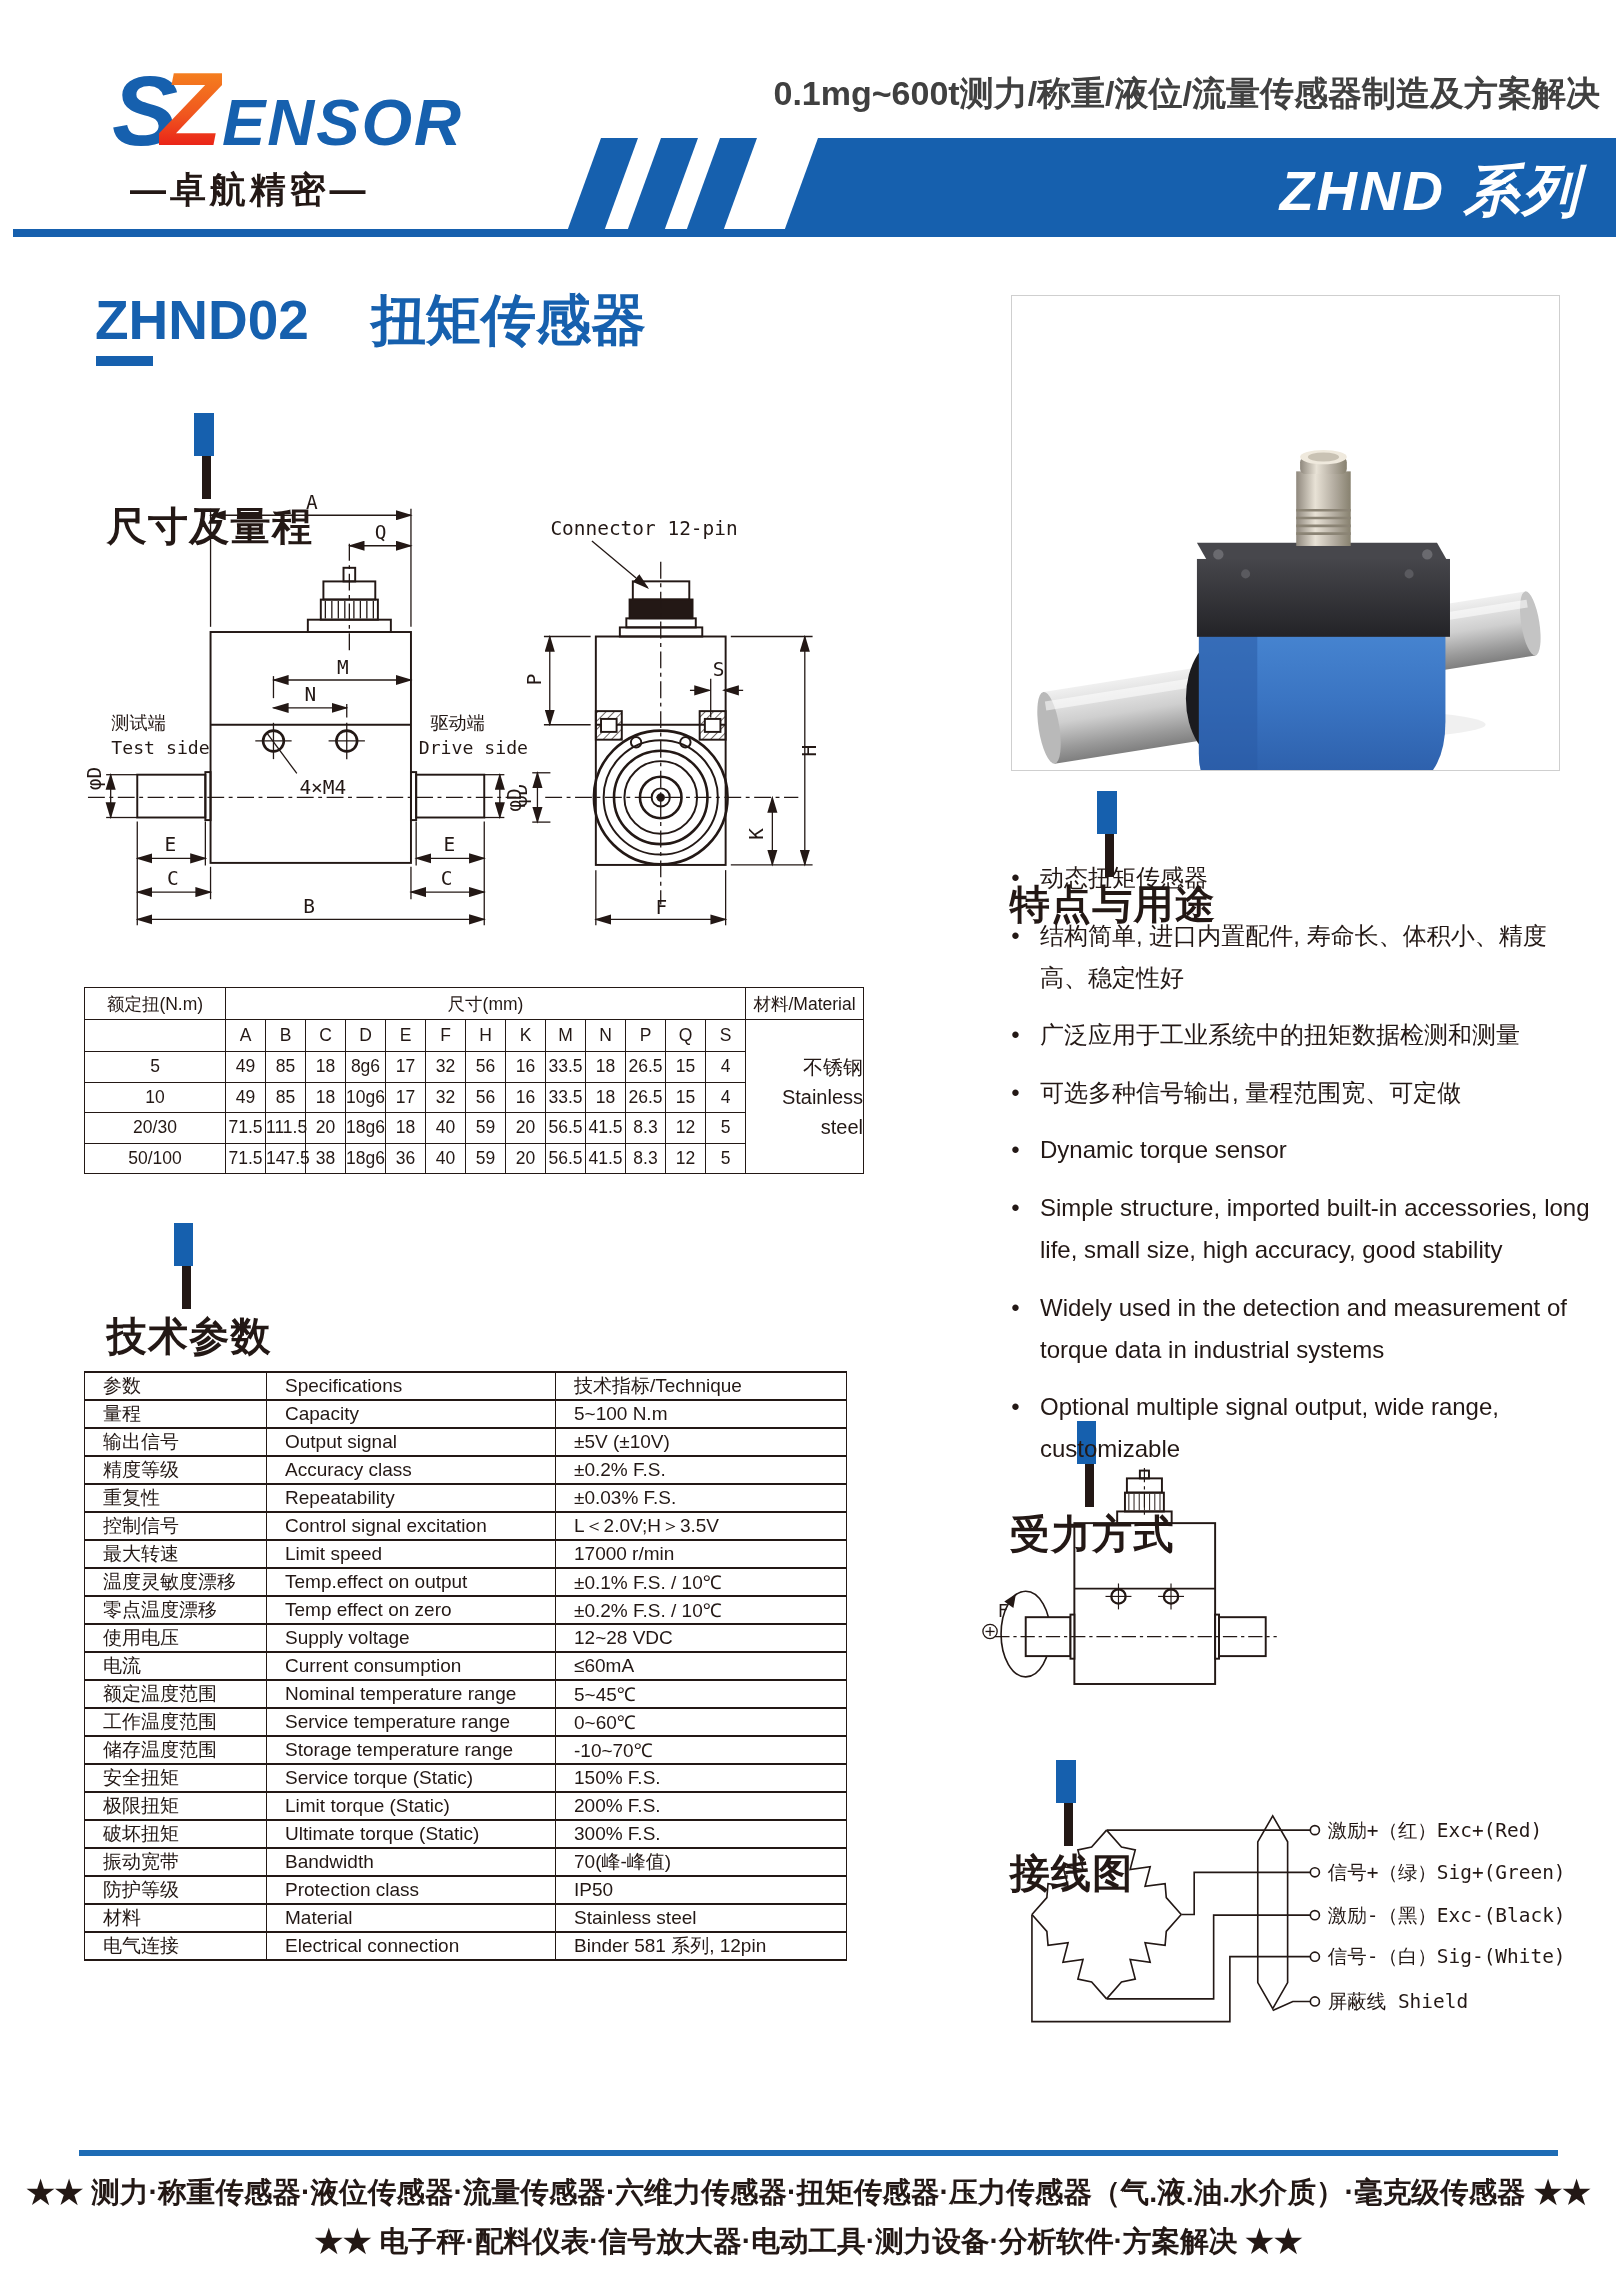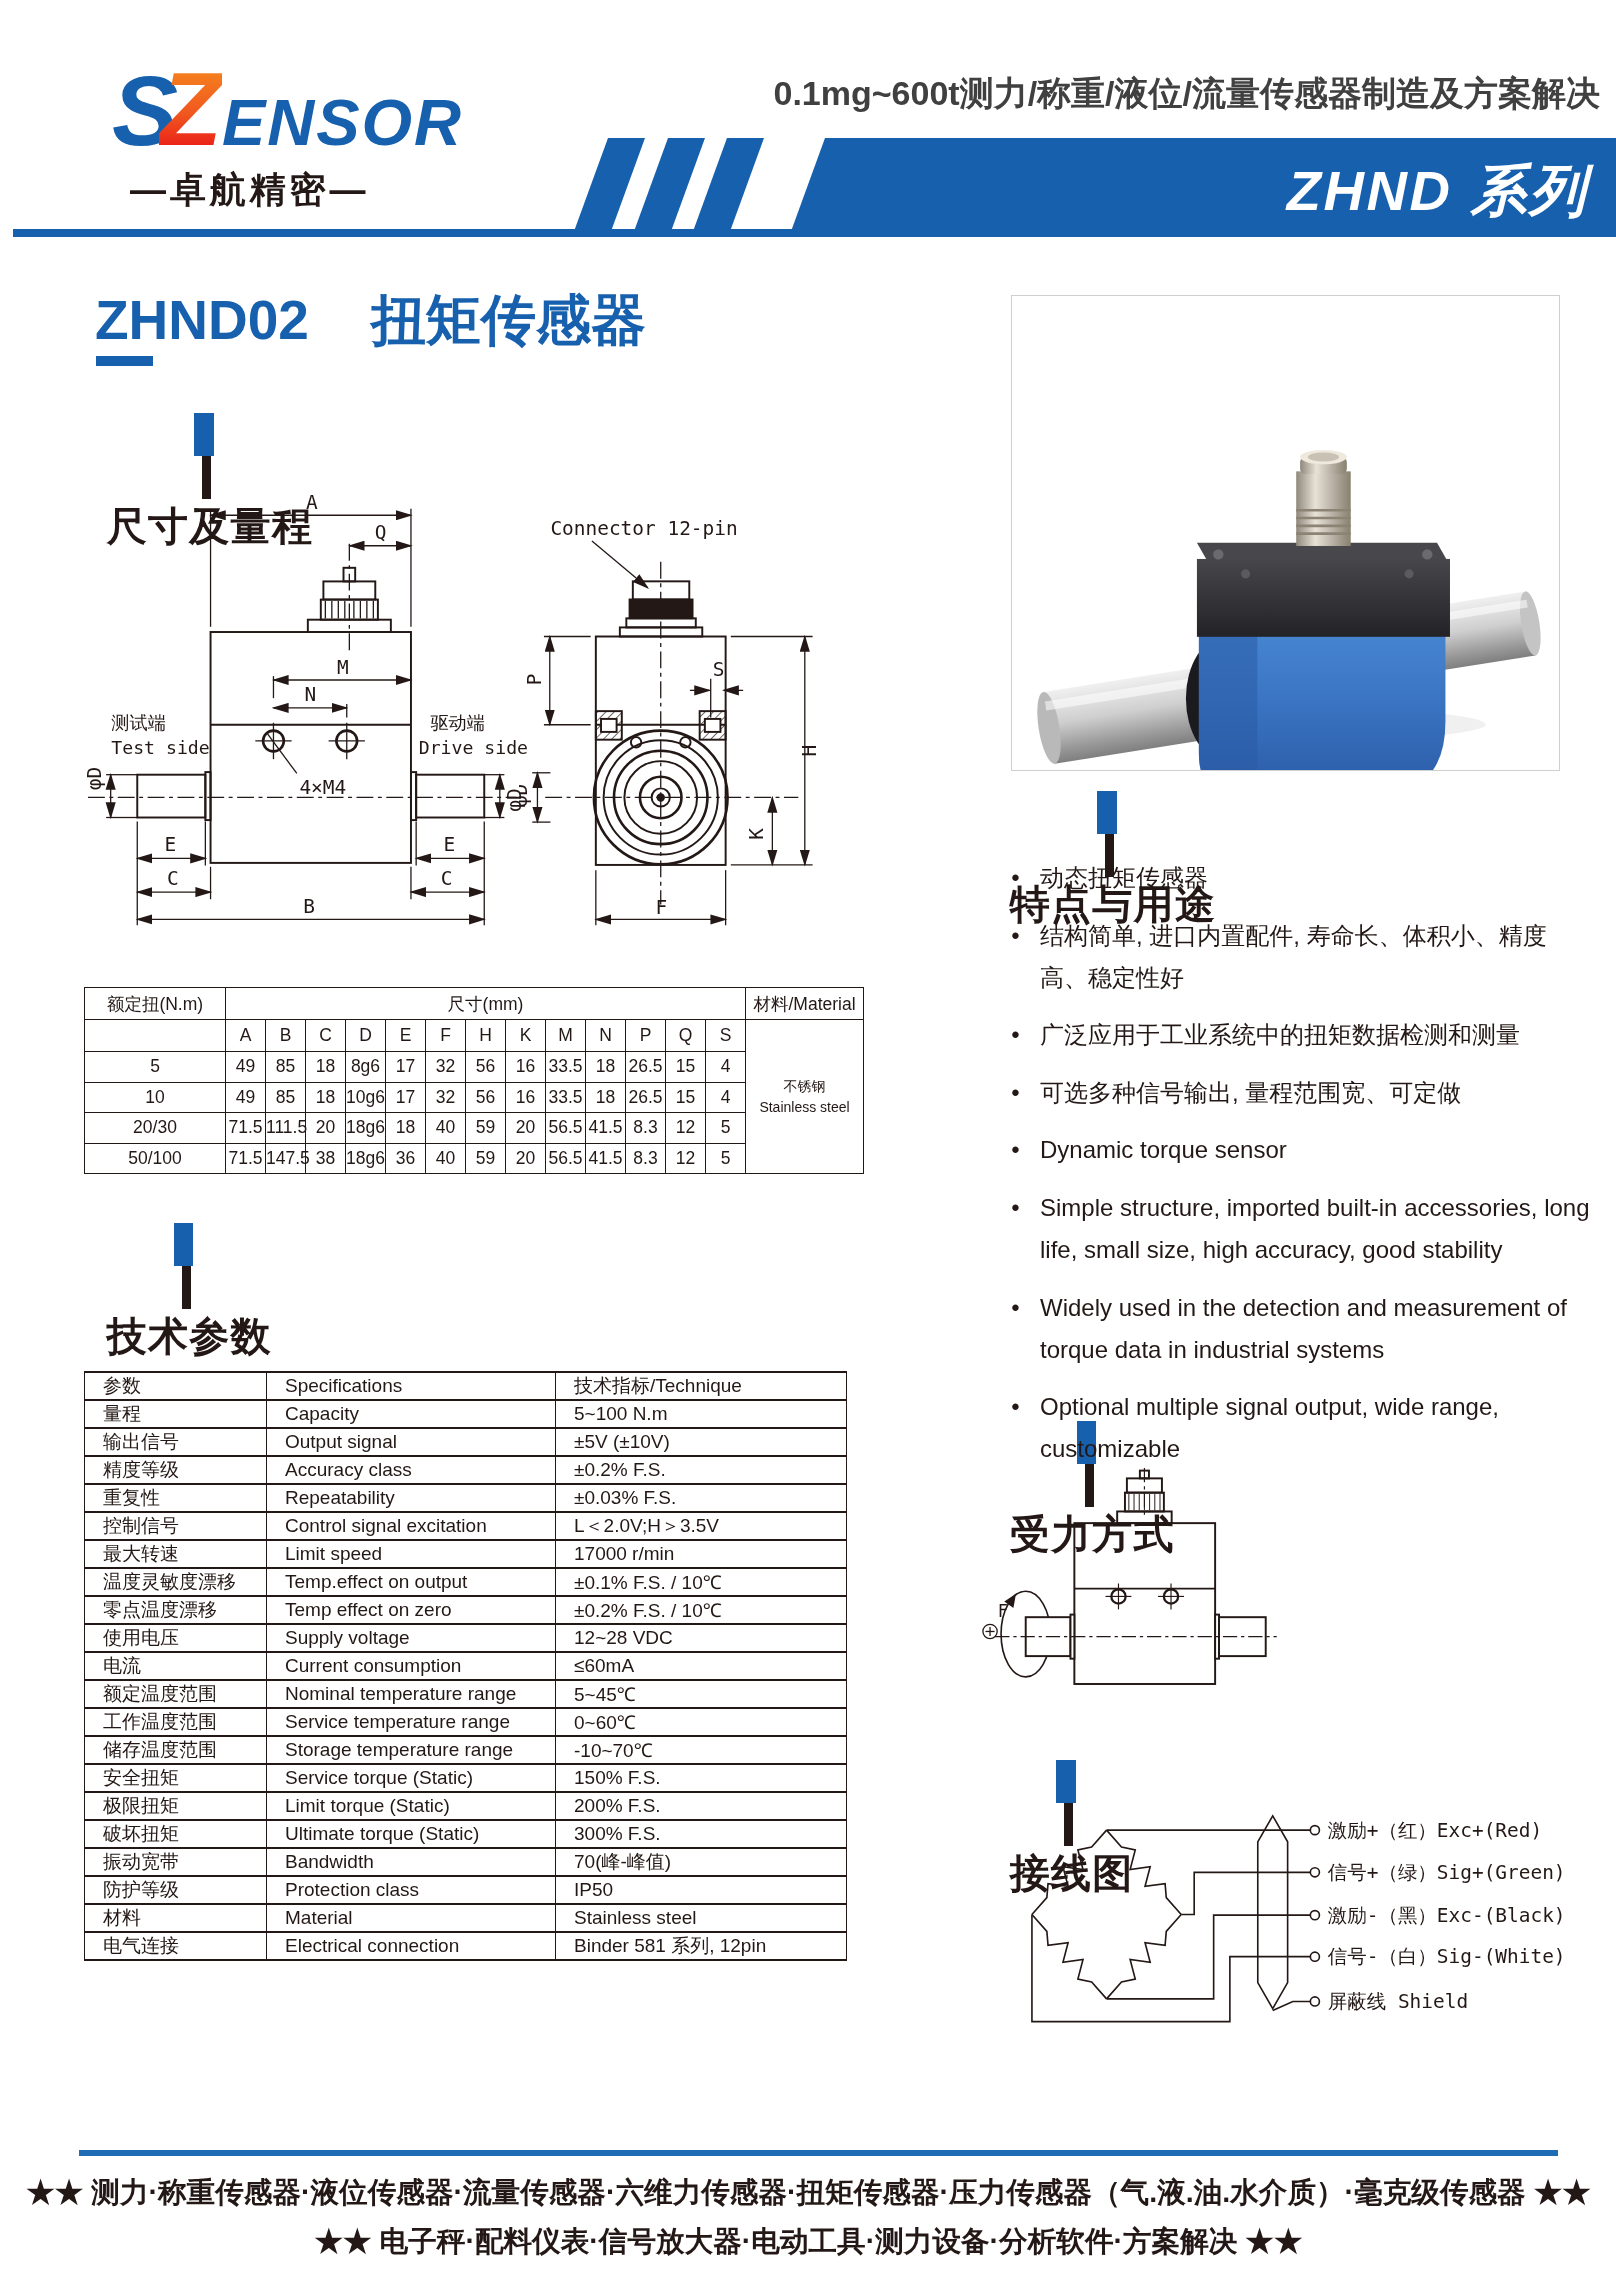--- a/index.html
+++ b/index.html
@@ -6,21 +6,21 @@
   .page{position:relative;width:1617px;height:2284px;background:#fff;overflow:hidden;
         font-family:"Liberation Sans",sans-serif;color:#231815;}
   
   .logo{position:absolute;left:112px;top:57px;font-style:italic;font-weight:900;line-height:1;white-space:nowrap;}
   .logo .s{font-size:99px;color:#1660ae;}
   .logo .z{font-size:104px;background:linear-gradient(180deg,#f7931e 0%,#f0561f 55%,#e60012 100%);
            -webkit-background-clip:text;background-clip:text;color:transparent;margin-left:-19.5px;}
   .logo .rest{font-size:65px;color:#1660ae;letter-spacing:1.9px;}
   .logo-sub{position:absolute;left:130px;top:166px;font-size:36px;font-weight:900;letter-spacing:3.9px;color:#231815;white-space:nowrap;}
   .tagline{position:absolute;right:17px;top:71px;font-size:34px;font-weight:900;color:#404040;white-space:nowrap;}
-  .banner-wrap{position:absolute;left:16px;top:138px;width:1569px;height:99px;padding-left:32px;}
+  .banner-wrap{position:absolute;left:9px;top:138px;width:1569px;height:99px;padding-left:32px;}
   .stripe,.banner{position:absolute;top:0;height:99px;background:#1660ae;transform:skewX(-20deg);transform-origin:top left;}
   .stripe{width:37px;}
   .banner{left:809px;width:941px;}
   .banner-text{position:absolute;right:29px;top:15.6px;font-size:56px;font-weight:900;font-style:italic;
                color:#ffffff;letter-spacing:2.6px;white-space:nowrap;}
   .head-rule{position:absolute;left:13px;top:229px;width:796px;height:7.8px;background:#1660ae;}
   
   .title{position:absolute;left:95px;top:284px;font-size:55px;font-weight:900;color:#1660ae;white-space:nowrap;}
   .title .gap{display:inline-block;width:62px;}
   .title-dash{position:absolute;left:96px;top:356px;width:57px;height:9.7px;background:#1660ae;}
@@ -28,21 +28,21 @@
   .sec{position:absolute;display:flex;align-items:center;white-space:nowrap;flex-direction:column;}
   .sec .b1{width:19.5px;height:43px;background:#1660ae;}
   .sec .b2{width:9px;height:43px;background:#231815;margin-left:5.8px;}
   .sec .txt{font-size:40px;font-weight:900;color:#231815;margin-left:11.7px;letter-spacing:1.3px;}
   
   table{border-collapse:collapse;table-layout:fixed;}
   .dim-table{position:absolute;left:84px;top:987px;width:779px;font-size:17.5px;}
   .dim-table td,.dim-table th{border:1.3px solid #231815;text-align:center;vertical-align:middle;font-weight:normal;padding:0;}
   .dim-table tr{height:30.5px;}
   .dim-table tr.hd{height:32px;}
-  .dim-table .mat{font-size:14px;line-height:1.5;}
+  .dim-table .mat{font-size:20px;line-height:1.5;text-align:right;}
   .spec-table{position:absolute;left:84px;top:1371px;width:763px;font-size:19px;}
   .spec-table td{border-left:1.3px solid #231815;border-right:1.3px solid #231815;
                  border-top:2.6px solid #231815;border-bottom:2.6px solid #231815;
                  text-align:left;vertical-align:middle;padding:0 0 0 18px;}
   .spec-table tr{height:25px;}
   
   .product-box{position:absolute;left:1011px;top:295px;width:547px;height:474px;border:0.6px solid #cfcfcf;background:#fff;}
   .features{position:absolute;left:1003px;top:854px;width:587px;margin:3px;padding:0;list-style:none;}
   .features li{position:relative;font-size:24px;line-height:1.75;color:#231815;margin-bottom:15.6px;padding-left:34px;}
   .features li::before{content:"•";position:absolute;left:5.2px;top:0;font-size:24px;color:#231815;}

